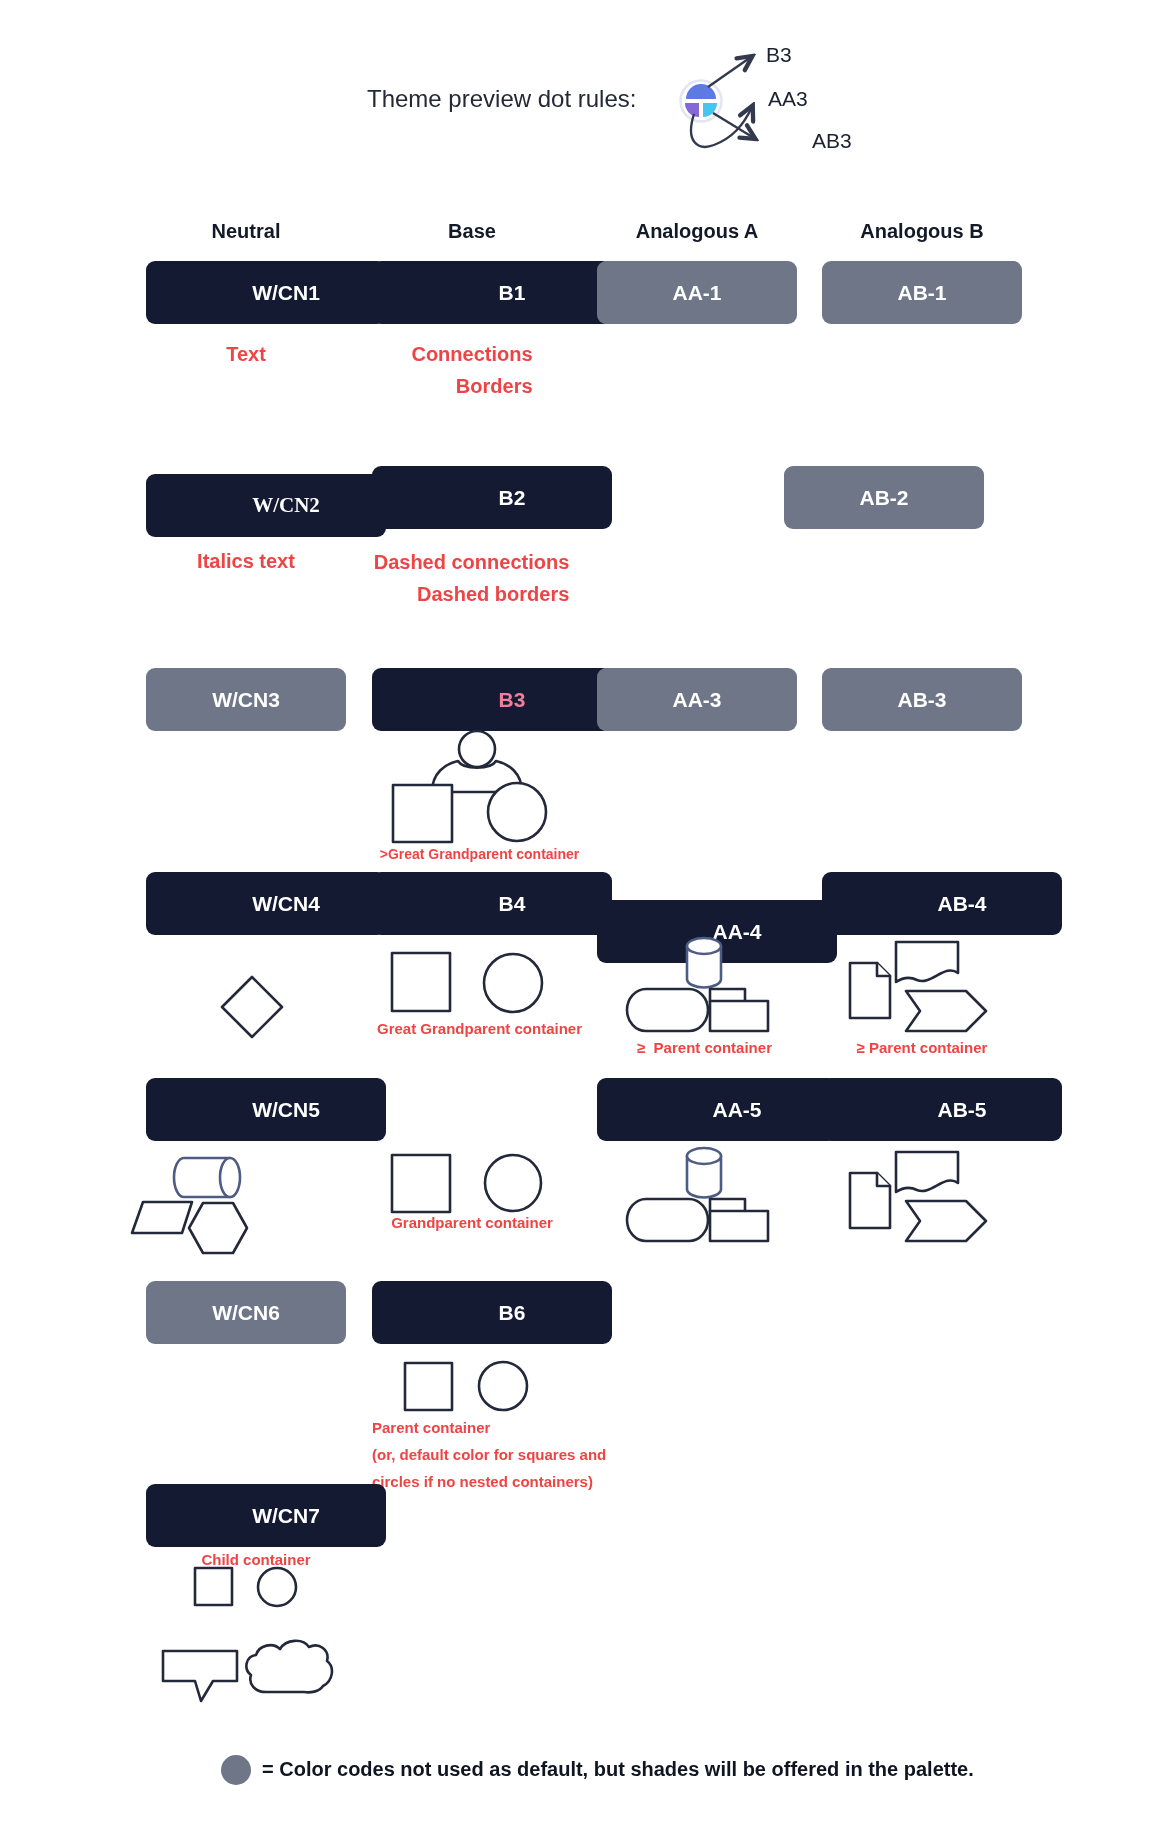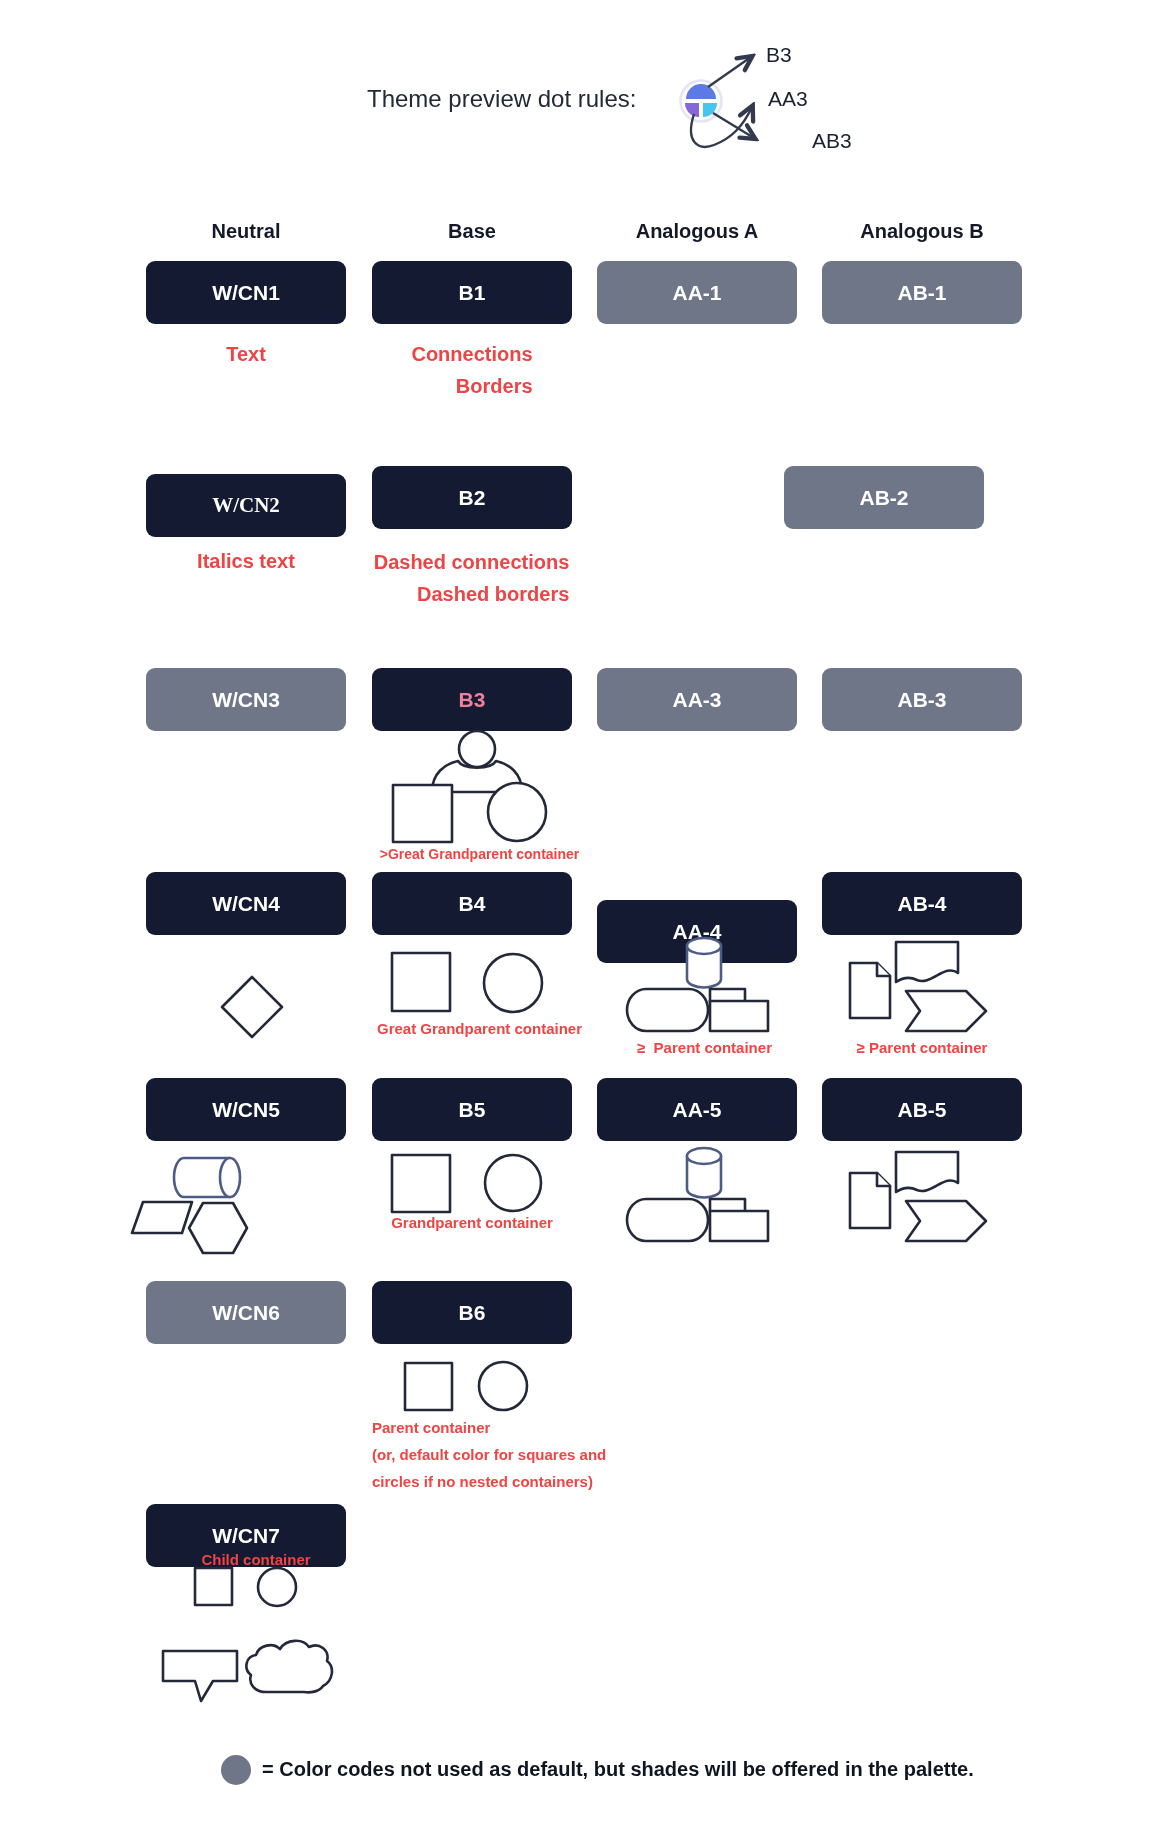--- a/index.html
+++ b/index.html
@@ -8,21 +8,21 @@
     --dot-blue:#5b7ae3; --dot-purple:#8468d9; --dot-cyan:#44c6f0;
   }
   html,body{margin:0;padding:0;background:#fff;}
   .sheet{position:relative;width:1164px;height:1822px;background:#fff;overflow:hidden;
          font-family:"Liberation Sans",sans-serif;color:var(--ink);}
   .abs{position:absolute;}
   .title{font-size:24px;font-weight:400;color:#232936;}
   .hdr{font-size:20px;font-weight:700;text-align:center;width:200px;color:#14192a;}
   .swatch{position:absolute;width:200px;height:63px;border-radius:9px;display:flex;
           align-items:center;justify-content:center;font-size:21px;font-weight:700;color:#fff;}
-  .dark{background:var(--dark);} .gray{background:var(--gray);}
+  .dark{background:var(--dark);padding-left:40px;} .gray{background:var(--gray);}
   .pink-label{color:var(--pink);}
   .cap{position:absolute;font-weight:700;color:#ef4444;}
   .cap-lg{font-size:20px;line-height:32px;}
   .cap-sm{font-size:15px;line-height:19px;white-space:pre;}
   .cap-xs{font-size:14px;line-height:18px;white-space:pre;}
   .center{text-align:center;}
   .lblock{display:inline-block;text-align:right;}
   .legend-lbl{position:absolute;font-size:21px;font-weight:500;color:#1b2130;line-height:24px;}
   .shape{position:absolute;}
   .shape path,.shape rect,.shape circle,.shape ellipse,.shape polygon{
@@ -155,23 +155,20 @@
     <path d="M74,6 H136 V37 C123,27 109,50 95,44 C87,40 80,42 74,46 Z"></path>
     <path d="M28,27 H55 L68,40 V82 H28 Z"></path>
     <path d="M55,27 V40 H68" fill="none"></path>
     <polygon points="84,55 144,55 164,75 144,95 84,95 98,75"></polygon>
   </svg>
   <div class="cap cap-sm center" style="left:822px;top:1038px;width:200px;">≥ Parent container</div>
 
   <div class="swatch dark" style="left:146px;top:1078px;">
       <span>W/CN5</span>
     </div>
-  <div class="swatch dark" style="left:372px;top:1078px;">
-      <span>B5</span>
-    </div>
   <div class="swatch dark" style="left:597px;top:1078px;">
       <span>AA-5</span>
     </div>
   <div class="swatch dark" style="left:822px;top:1078px;">
       <span>AB-5</span>
     </div>
 
   <svg class="shape" style="left:130px;top:1148px;" width="230" height="115" viewBox="0 0 230 115">
     <path class="steel-ink" d="M100,10 H54 A10,19.5 0 0 0 54,49 H100"></path>
     <ellipse class="steel-ink" cx="100" cy="29.5" rx="10" ry="19.5"></ellipse>
@@ -210,21 +207,21 @@
   <svg class="shape" style="left:372px;top:1358px;" width="200" height="60" viewBox="0 0 200 60">
     <rect x="33" y="5" width="47" height="47"></rect>
     <circle cx="131" cy="28" r="24"></circle>
   </svg>
   <div class="cap" style="left:372px;top:1414px;font-size:15px;line-height:27px;">
     <div>Parent container</div>
     <div>(or, default color for squares and</div>
     <div>circles if no nested containers)</div>
   </div>
 
-  <div class="swatch dark" style="left:146px;top:1484px;margin-top:20px;">
+  <div class="swatch dark" style="left:146px;top:1484px;">
       <span>W/CN7</span>
     </div>
   <div class="cap cap-sm center" style="left:146px;top:1550px;width:220px;">Child container</div>
 
   <svg class="shape" style="left:146px;top:1560px;" width="220" height="150" viewBox="0 0 220 150">
     <rect x="49" y="8" width="37" height="37"></rect>
     <circle cx="131" cy="27" r="19"></circle>
     <path d="M17,91 H91 V121 H67 L55,141 L49,121 H17 Z"></path>
     <path d="M120,132 C109,132 102,124 105,115 C97,109 100,96 110,95 C113,85 127,82 134,89 C140,79 157,78 163,87 C173,82 184,90 181,101 C189,107 187,121 177,126 C173,132 164,133 158,132 Z"></path>
   </svg>

